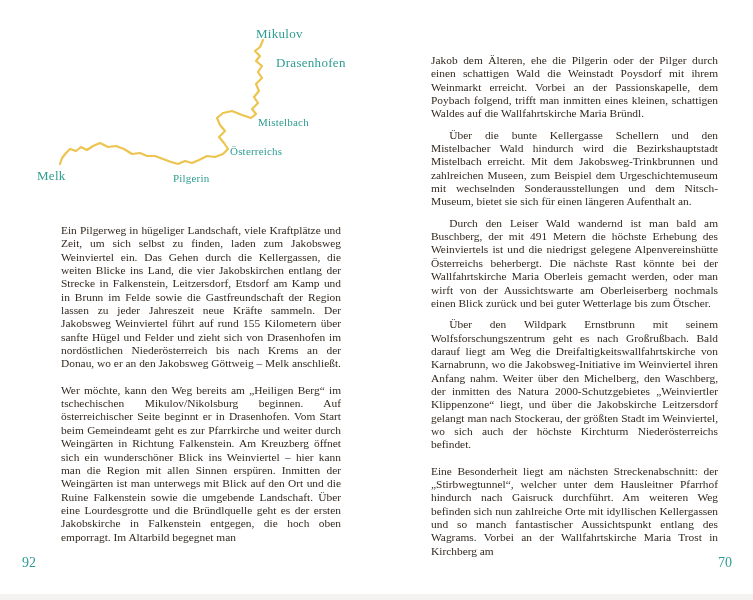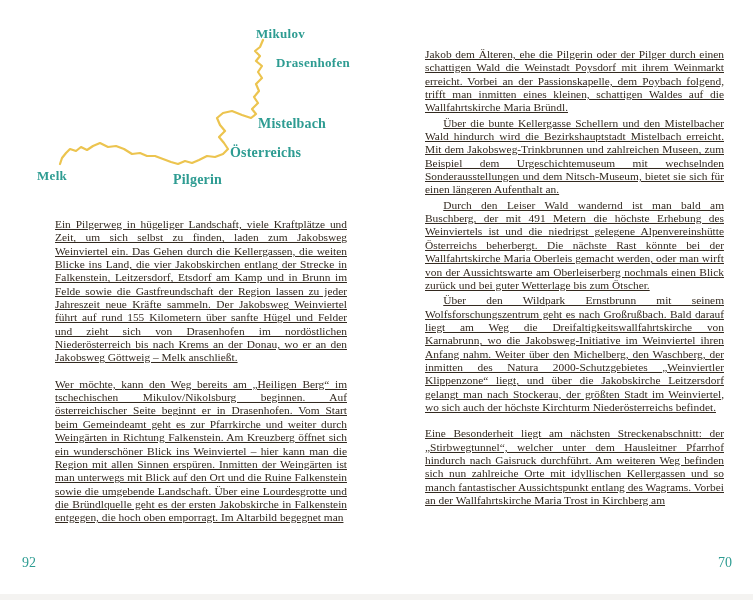--- a/index.html
+++ b/index.html
@@ -3,29 +3,29 @@
 <meta charset="utf-8">
 <style>
   html,body{margin:0;padding:0;background:#e8e8e8;}
   .book{position:relative;width:753px;height:600px;background:#ffffff;overflow:hidden;
         font-family:"Liberation Serif","DejaVu Serif",serif;}
   
   .logo{position:absolute;left:23px;top:19px;width:54px;height:55px;}
   
   .map{position:absolute;left:0;top:0;width:380px;height:212px;}
   .map svg{position:absolute;left:0;top:0;}
-  .map-label{position:absolute;color:#2e9c92;font-weight:bold;white-space:nowrap;}
+  .map-label{position:absolute;color:#2e9c92;font-weight:normal;white-space:nowrap;}
   .map-label-lg{font-size:13px;letter-spacing:.3px;}
-  .map-label-sm{font-size:14px;letter-spacing:.2px;}
+  .map-label-sm{font-size:11px;letter-spacing:.2px;}
   
   .textcol{position:absolute;color:#33291f;font-size:11.4px;line-height:13.35px;
            text-align:justify;}
   .textcol-left{left:53px;top:216px;width:296px;}
   .textcol-right{left:423px;top:46px;width:303px;}
-  .para{margin:2px;text-decoration:underline;}
+  .para{margin:8px;}
   .para.indent{text-indent:1.6em;}
   .para.gap-before{margin-top:13px;}
   
   .pagenum{position:absolute;color:#2e9c92;font-size:14px;}
   .pagenum-left{left:22px;top:555px;}
   .pagenum-right{left:718px;top:555px;}
   
   .bottom-edge{position:absolute;left:0;bottom:0;width:753px;height:6px;background:#f4f3f1;}
 </style>
 </head>

